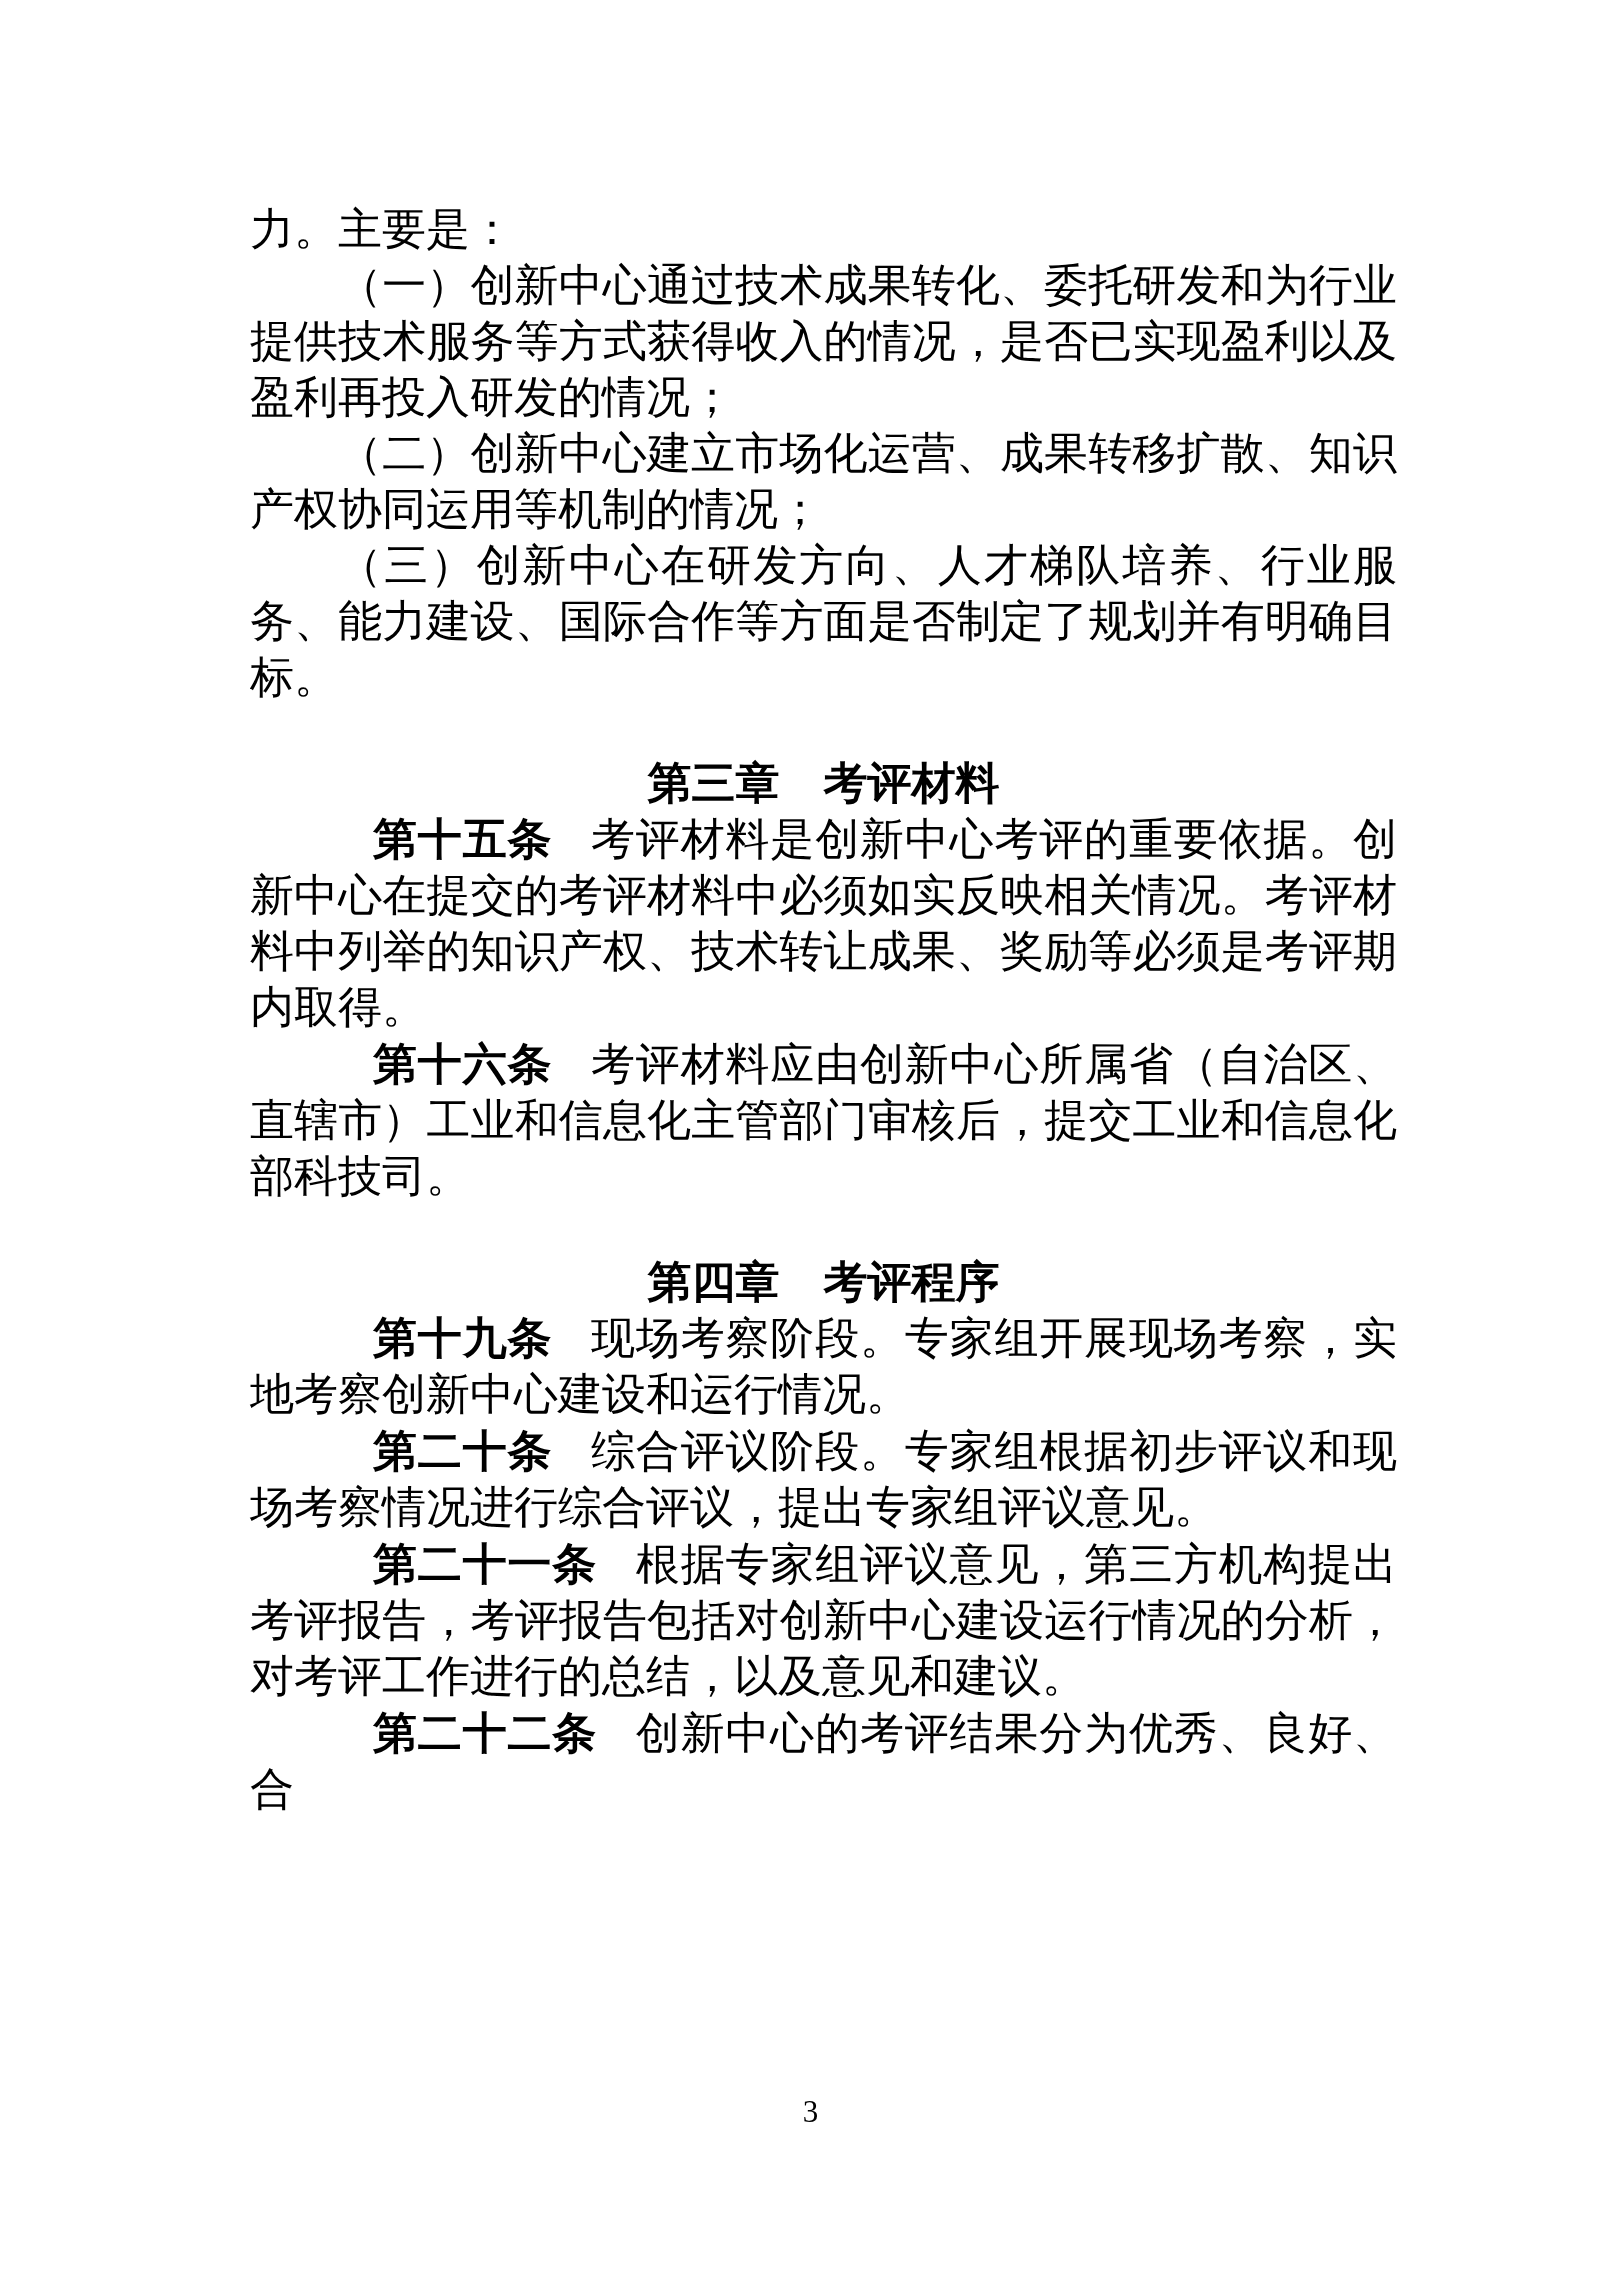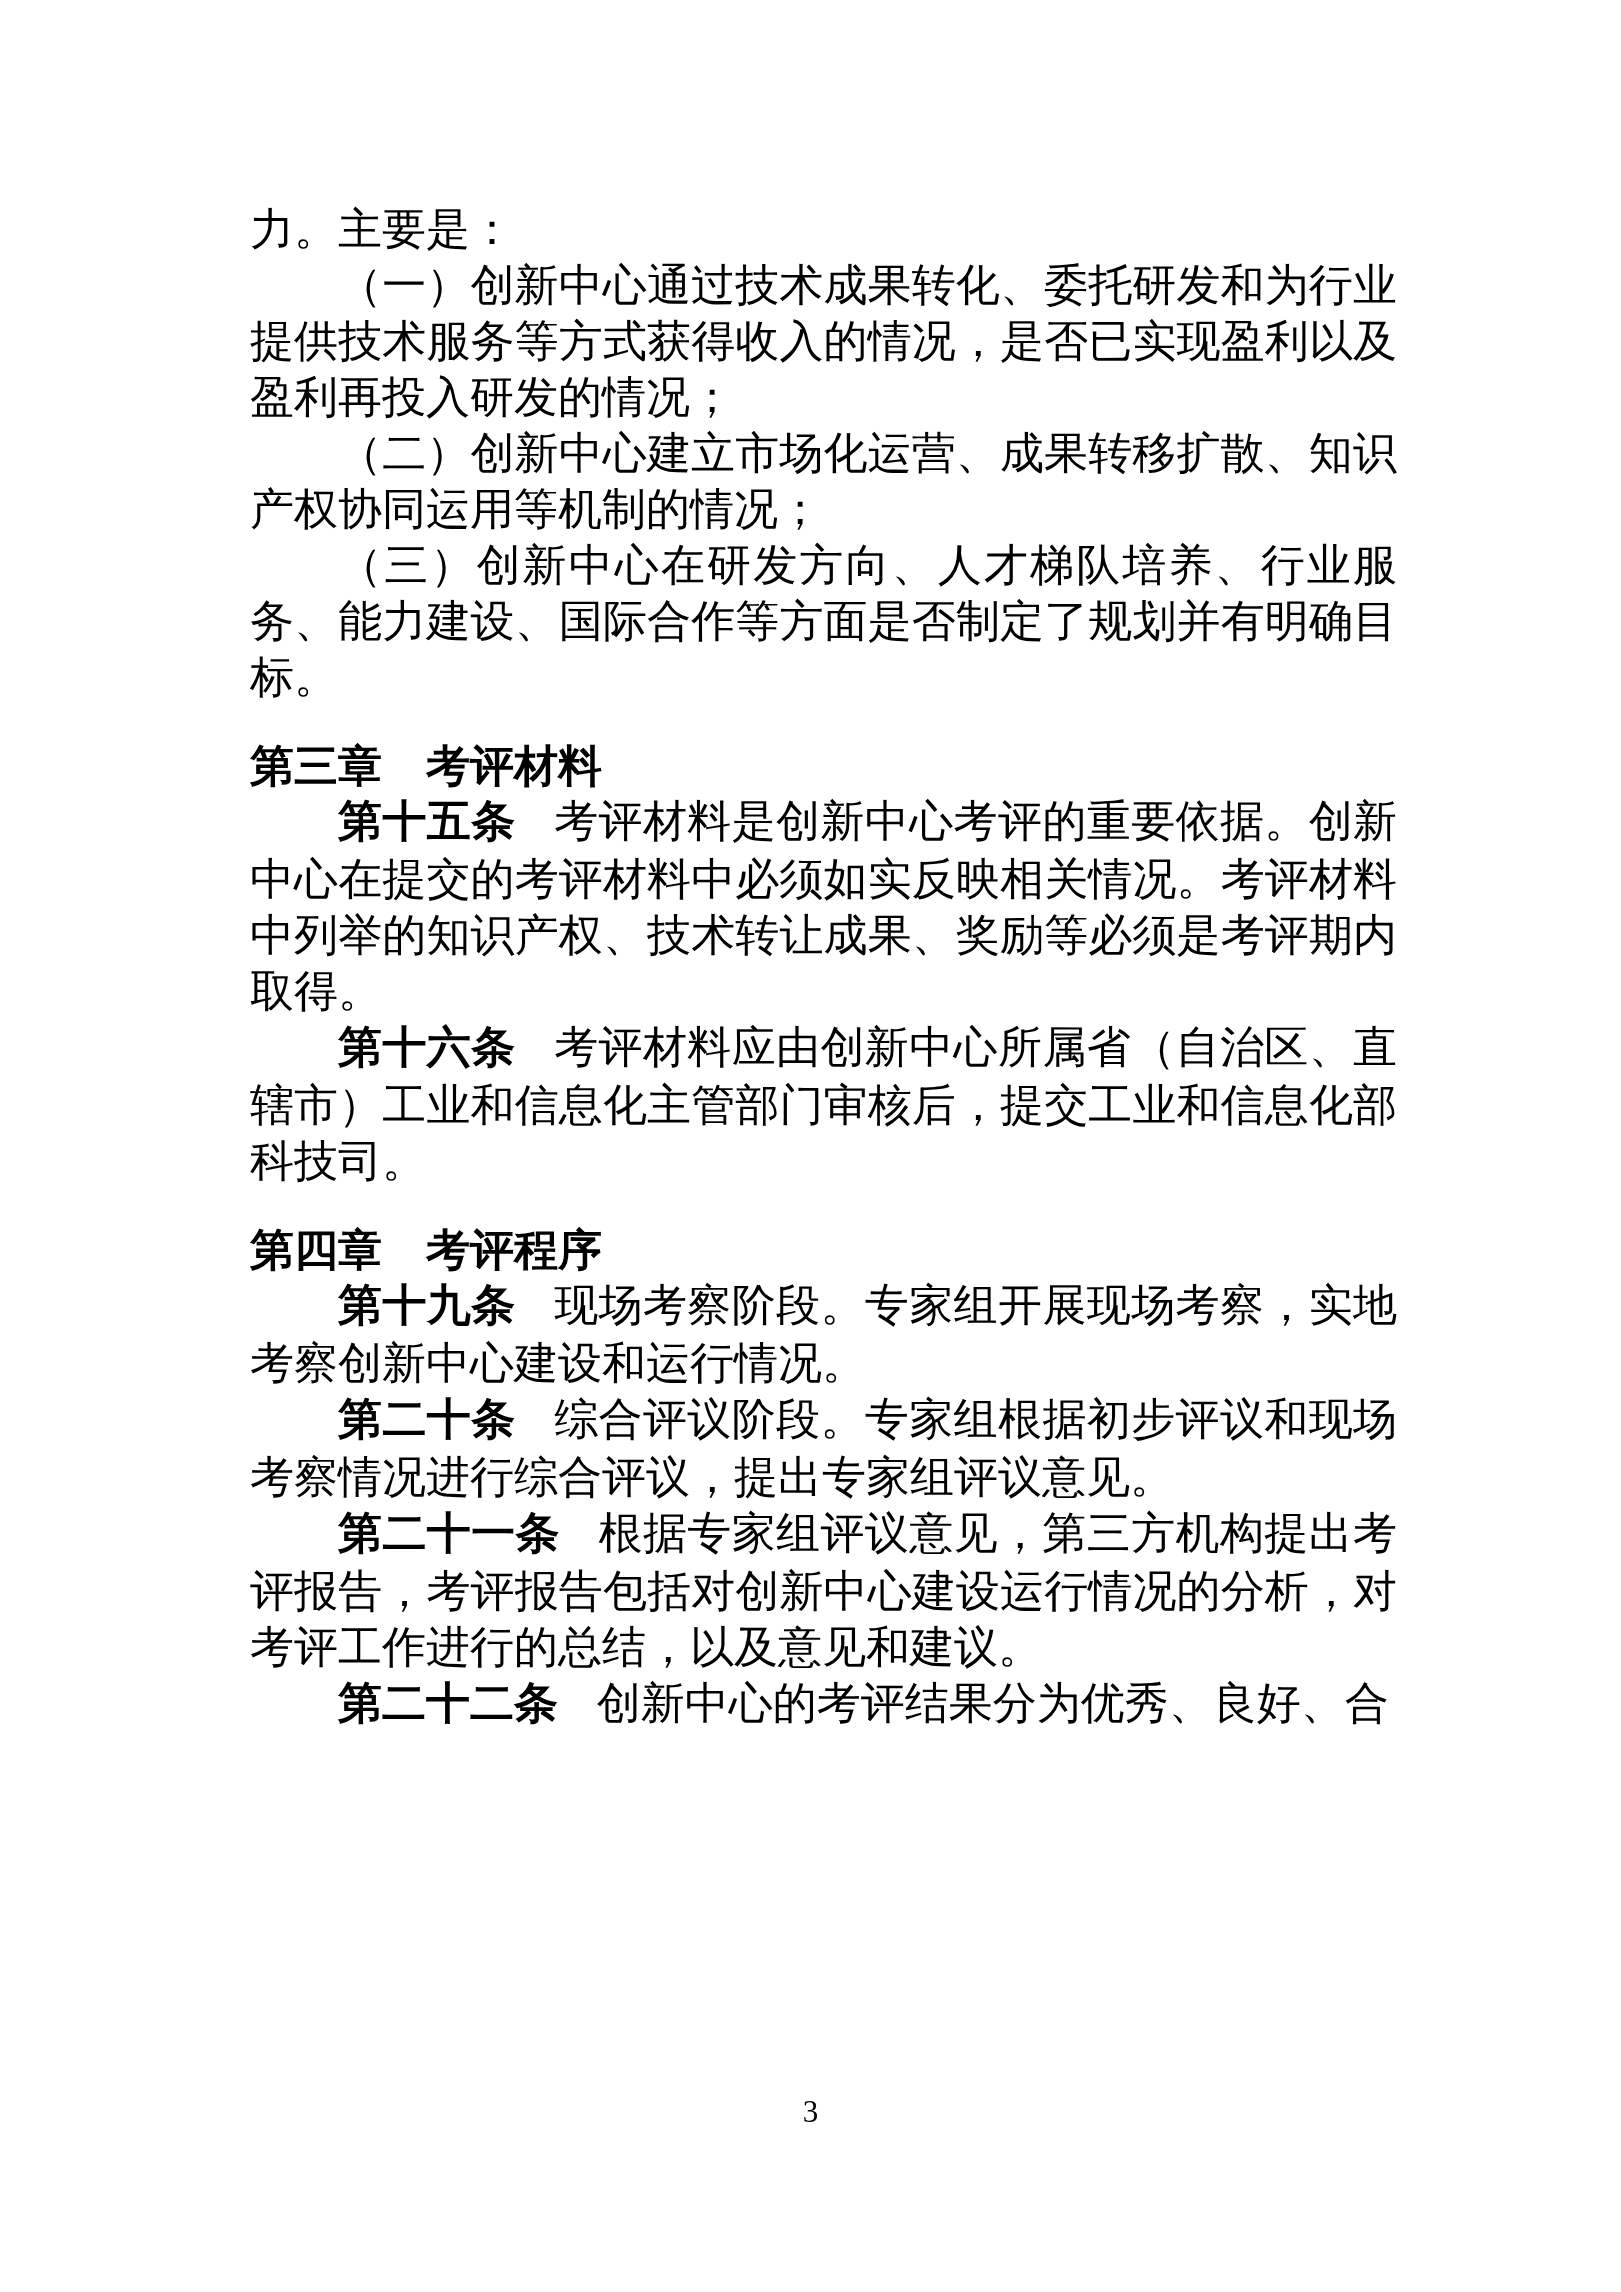--- a/index.html
+++ b/index.html
@@ -25,32 +25,33 @@
     font-size: 44px;
     line-height: 56px;
     text-align: justify;
     text-justify: inter-character;
     word-break: normal;
     color: #000000;
   }
   .para { margin: 0; }
   .para.indent { text-indent: 88px; }
   .article-num {
-    font-family: Liberation Mono, monospace;
+    font-family: Liberation Sans, sans-serif;
     font-weight: 700;
     margin-right: 0.88em;
+    margin-left: 35px;
   }
   .chapter-heading {
     font-family: "Liberation Sans", "DejaVu Sans", sans-serif;
     font-weight: 700;
     font-size: 44px;
     line-height: 56px;
-    text-align: left;
+    text-align: center;
     text-indent: 0;
-    margin-top: 32px;
+    margin-top: 49px;
     margin-bottom: 0;
   }
   .page-number {
     position: absolute;
     left: 0;
     top: 2094px;
     width: 1621px;
     text-align: center;
     font-size: 31px;
     line-height: 35px;

